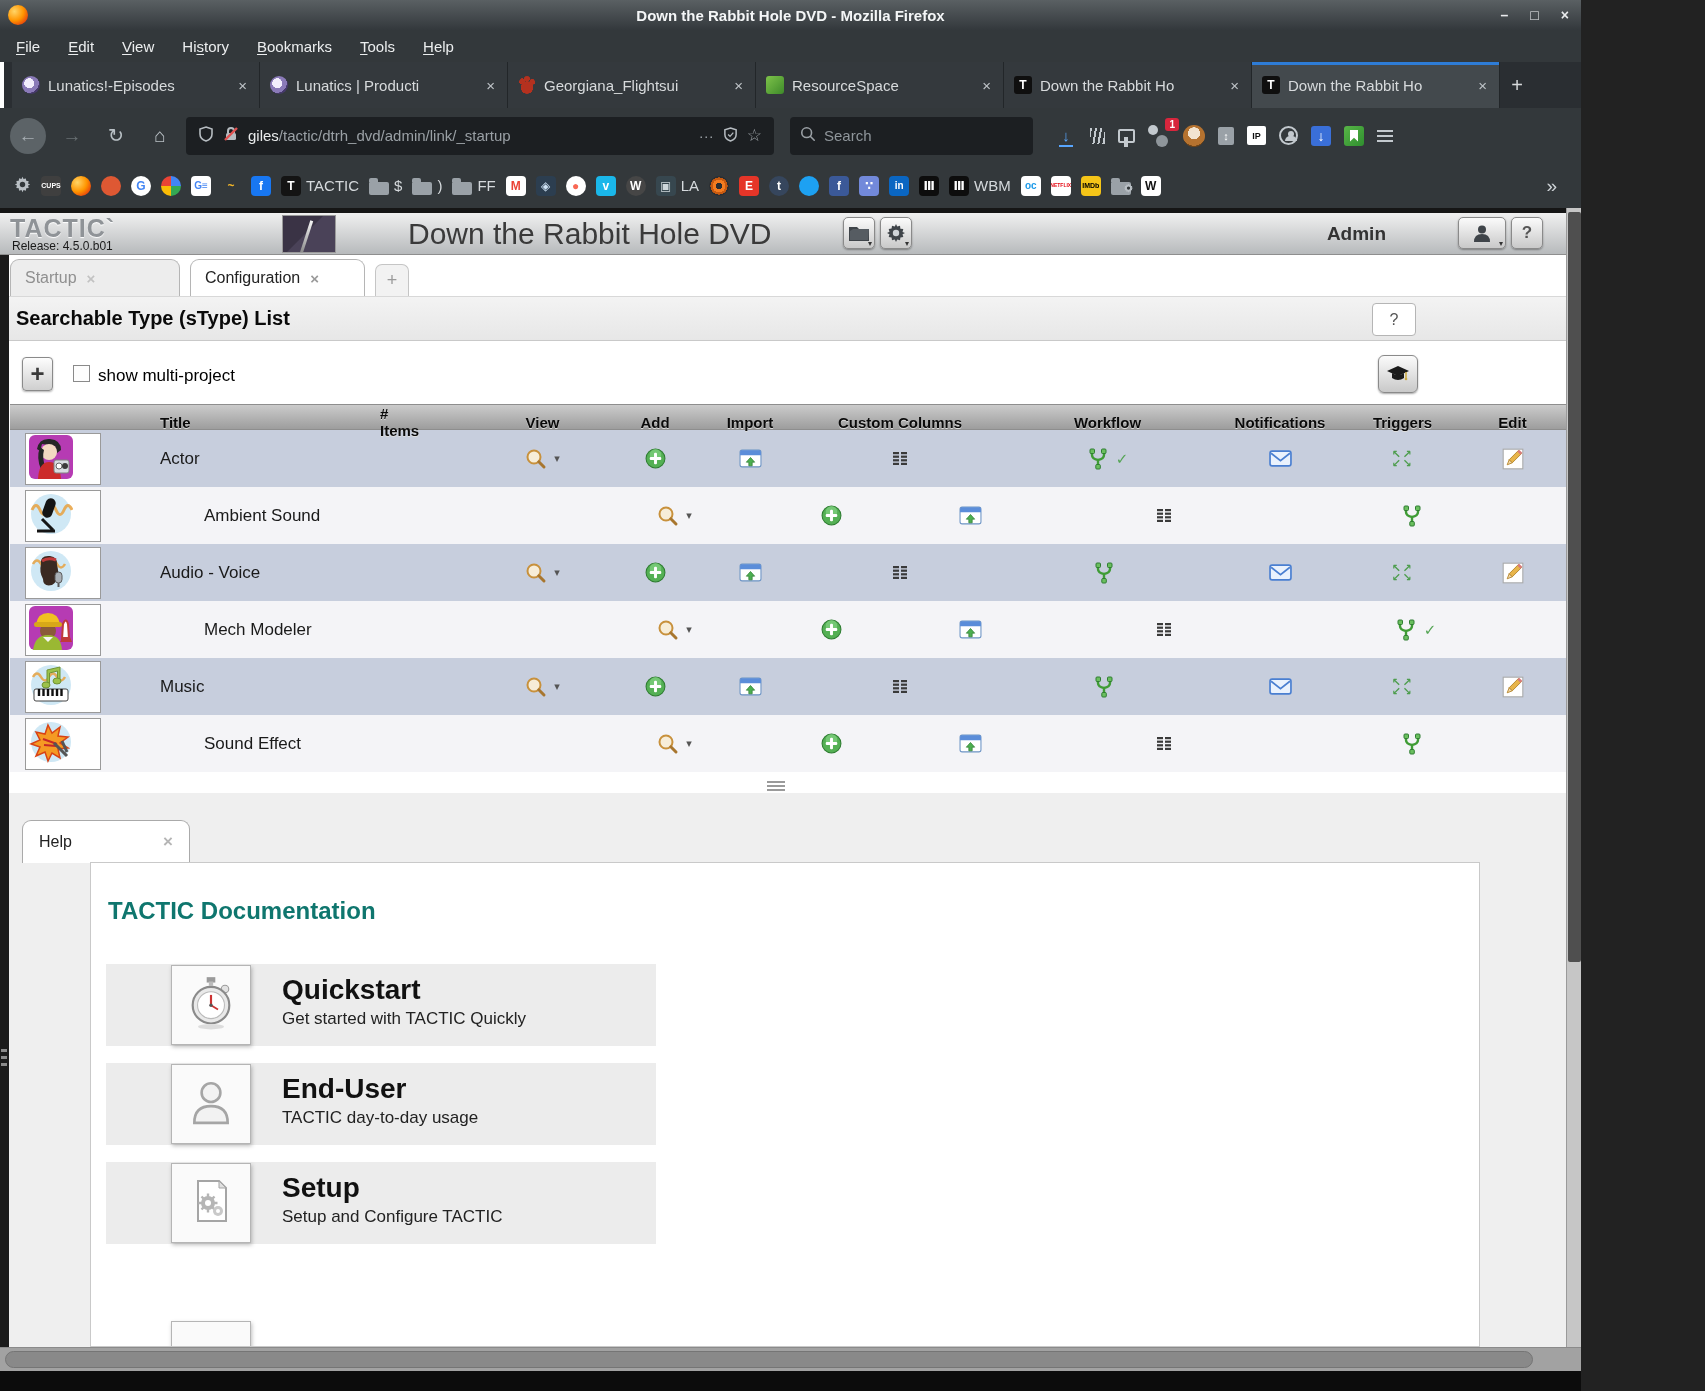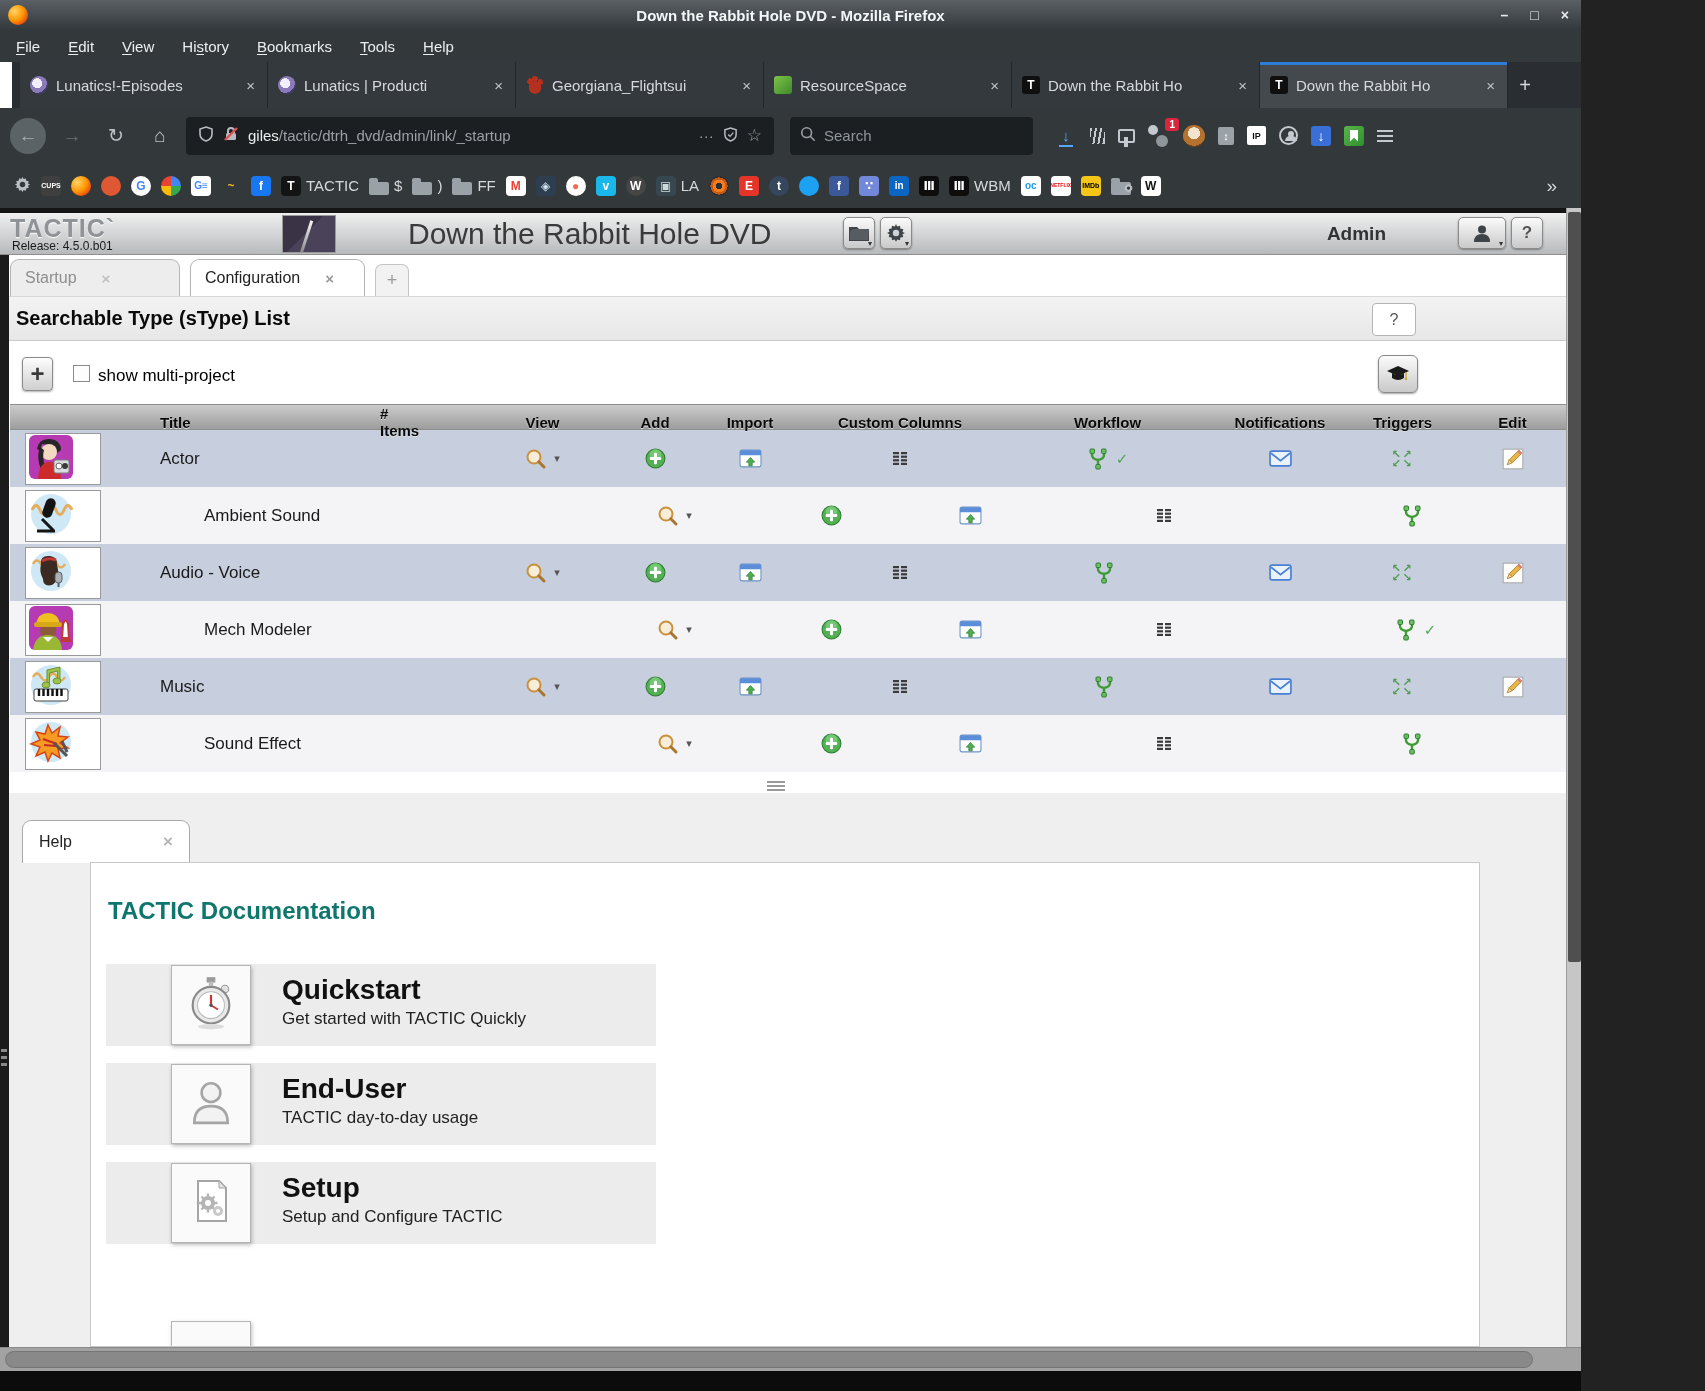--- a/index.html
+++ b/index.html
@@ -15,21 +15,21 @@
   .win-title{position:absolute;left:0;width:100%;text-align:center;color:#f4f6f7;
     font-size:15px;font-weight:bold;pointer-events:none;}
   .win-controls{position:absolute;right:12px;top:0;height:30px;display:flex;gap:22px;
     align-items:center;color:#e9ebed;font-size:14px;font-weight:bold;}
   .win-controls span{cursor:default}
 
   .menubar{position:absolute;top:30px;left:0;width:100%;height:32px;background:#33383b;
     display:flex;align-items:center;gap:28px;padding-left:16px;color:#eceeef;font-size:15px;}
   .menu-item u{text-decoration:underline;text-underline-offset:2px;}
 
-  .tabbar{position:absolute;top:62px;left:12px;width:100%;height:46px;background:#2a2e32;
+  .tabbar{position:absolute;top:62px;left:4px;width:100%;height:46px;background:#2a2e32;
     display:flex;align-items:stretch;padding-left:8px;}
   .btab{width:248px;display:flex;align-items:center;gap:8px;padding:0 10px;background:#34393d;
     border-right:1px solid #222629;color:#d7dadc;font-size:15px;position:relative;overflow:hidden;}
   .btab.active{background:#43494d;}
   .btab.active::before{content:'';position:absolute;top:0;left:0;right:0;height:3px;background:#2e7cd6;}
   .btitle{flex:1;white-space:nowrap;overflow:hidden;}
   .bclose{color:#bfc4c8;font-size:15px;padding:0 2px;}
   .fav{width:18px;height:18px;flex:0 0 auto;border-radius:3px;display:flex;align-items:center;
     justify-content:center;font-size:12px;font-weight:bold;color:#fff;}
   .fav-lunatics{border-radius:50%;background:radial-gradient(circle at 40% 40%,#f2eefc 0 32%,#8a7ab8 33% 62%,#46396b 63%);}
@@ -113,21 +113,21 @@
   .t-hbtn{position:absolute;top:4px;width:32px;height:32px;border:1px solid #8a8a8a;border-radius:5px;
     background:linear-gradient(#fbfbfb,#c9c9c9);display:flex;align-items:center;justify-content:center;
     box-shadow:0 1px 2px rgba(0,0,0,.35);}
   .t-hbtn .dd{position:absolute;right:2px;bottom:0px;font-size:8px;color:#333;}
   .t-admin{position:absolute;right:195px;top:10px;font-size:19px;font-weight:bold;color:#333;}
   .t-user{left:auto;right:75px;width:48px;}
   .t-qmark{left:auto;right:38px;font-size:17px;font-weight:bold;color:#555;}
 
   .t-tabs{position:absolute;top:47px;left:0;width:100%;height:41px;background:#fff;}
   .ttab{position:absolute;top:4px;height:37px;border:1px solid #b5b5b5;border-bottom:none;
-    border-radius:9px 9px 0 0;display:flex;align-items:center;padding:0 14px;font-size:16px;gap:25px;}
+    border-radius:9px 9px 0 0;display:flex;align-items:center;padding:0 14px;font-size:16px;gap:10px;}
   .ttab .tx{color:#c2c2c2;font-weight:bold;font-size:15px;}
   .ttab.inactive{background:#ededed;color:#8f8f8f;}
   .ttab.active{background:#fff;color:#222;}
   .ttab.active .tx{color:#9a9a9a;}
   .ttab-plus{position:absolute;top:9px;left:375px;width:34px;height:32px;border:1px solid #c5c5c5;
     border-bottom:none;border-radius:7px 7px 0 0;background:#f2f2f2;color:#9a9a9a;font-size:18px;
     display:flex;align-items:center;justify-content:center;}
 
   .panel-head{position:absolute;top:88px;left:0;width:100%;height:45px;
     background:linear-gradient(#f3f3f3,#e7e7e7);border-top:1px solid #d8d8d8;border-bottom:1px solid #c9c9c9;}

